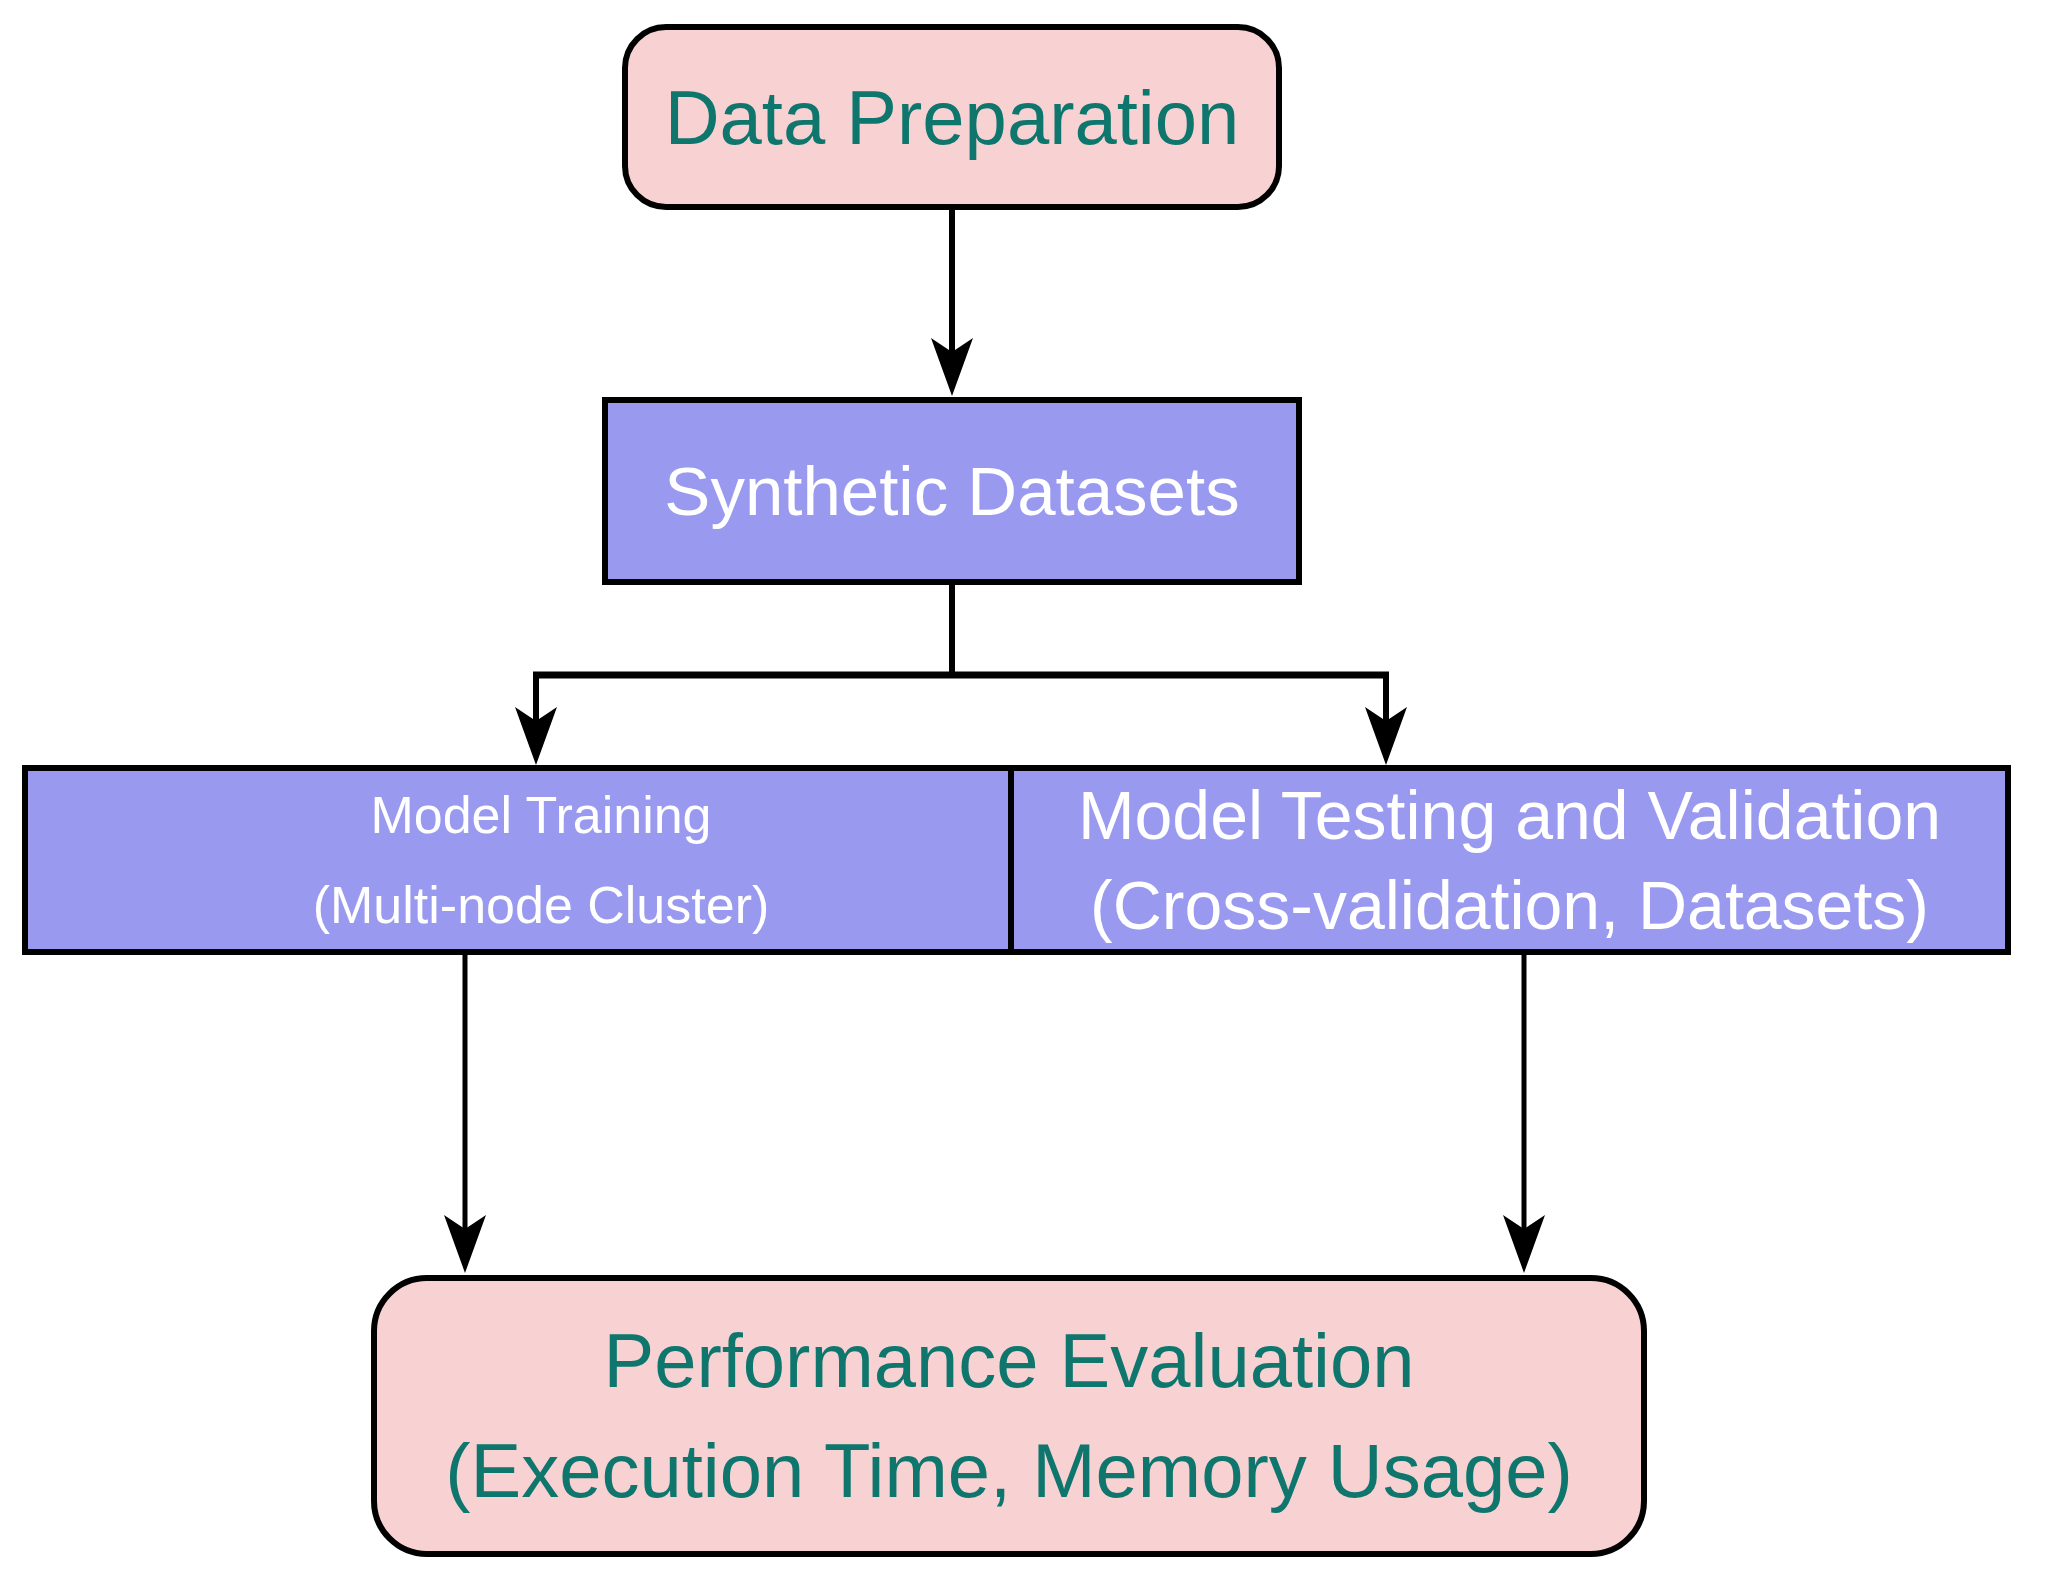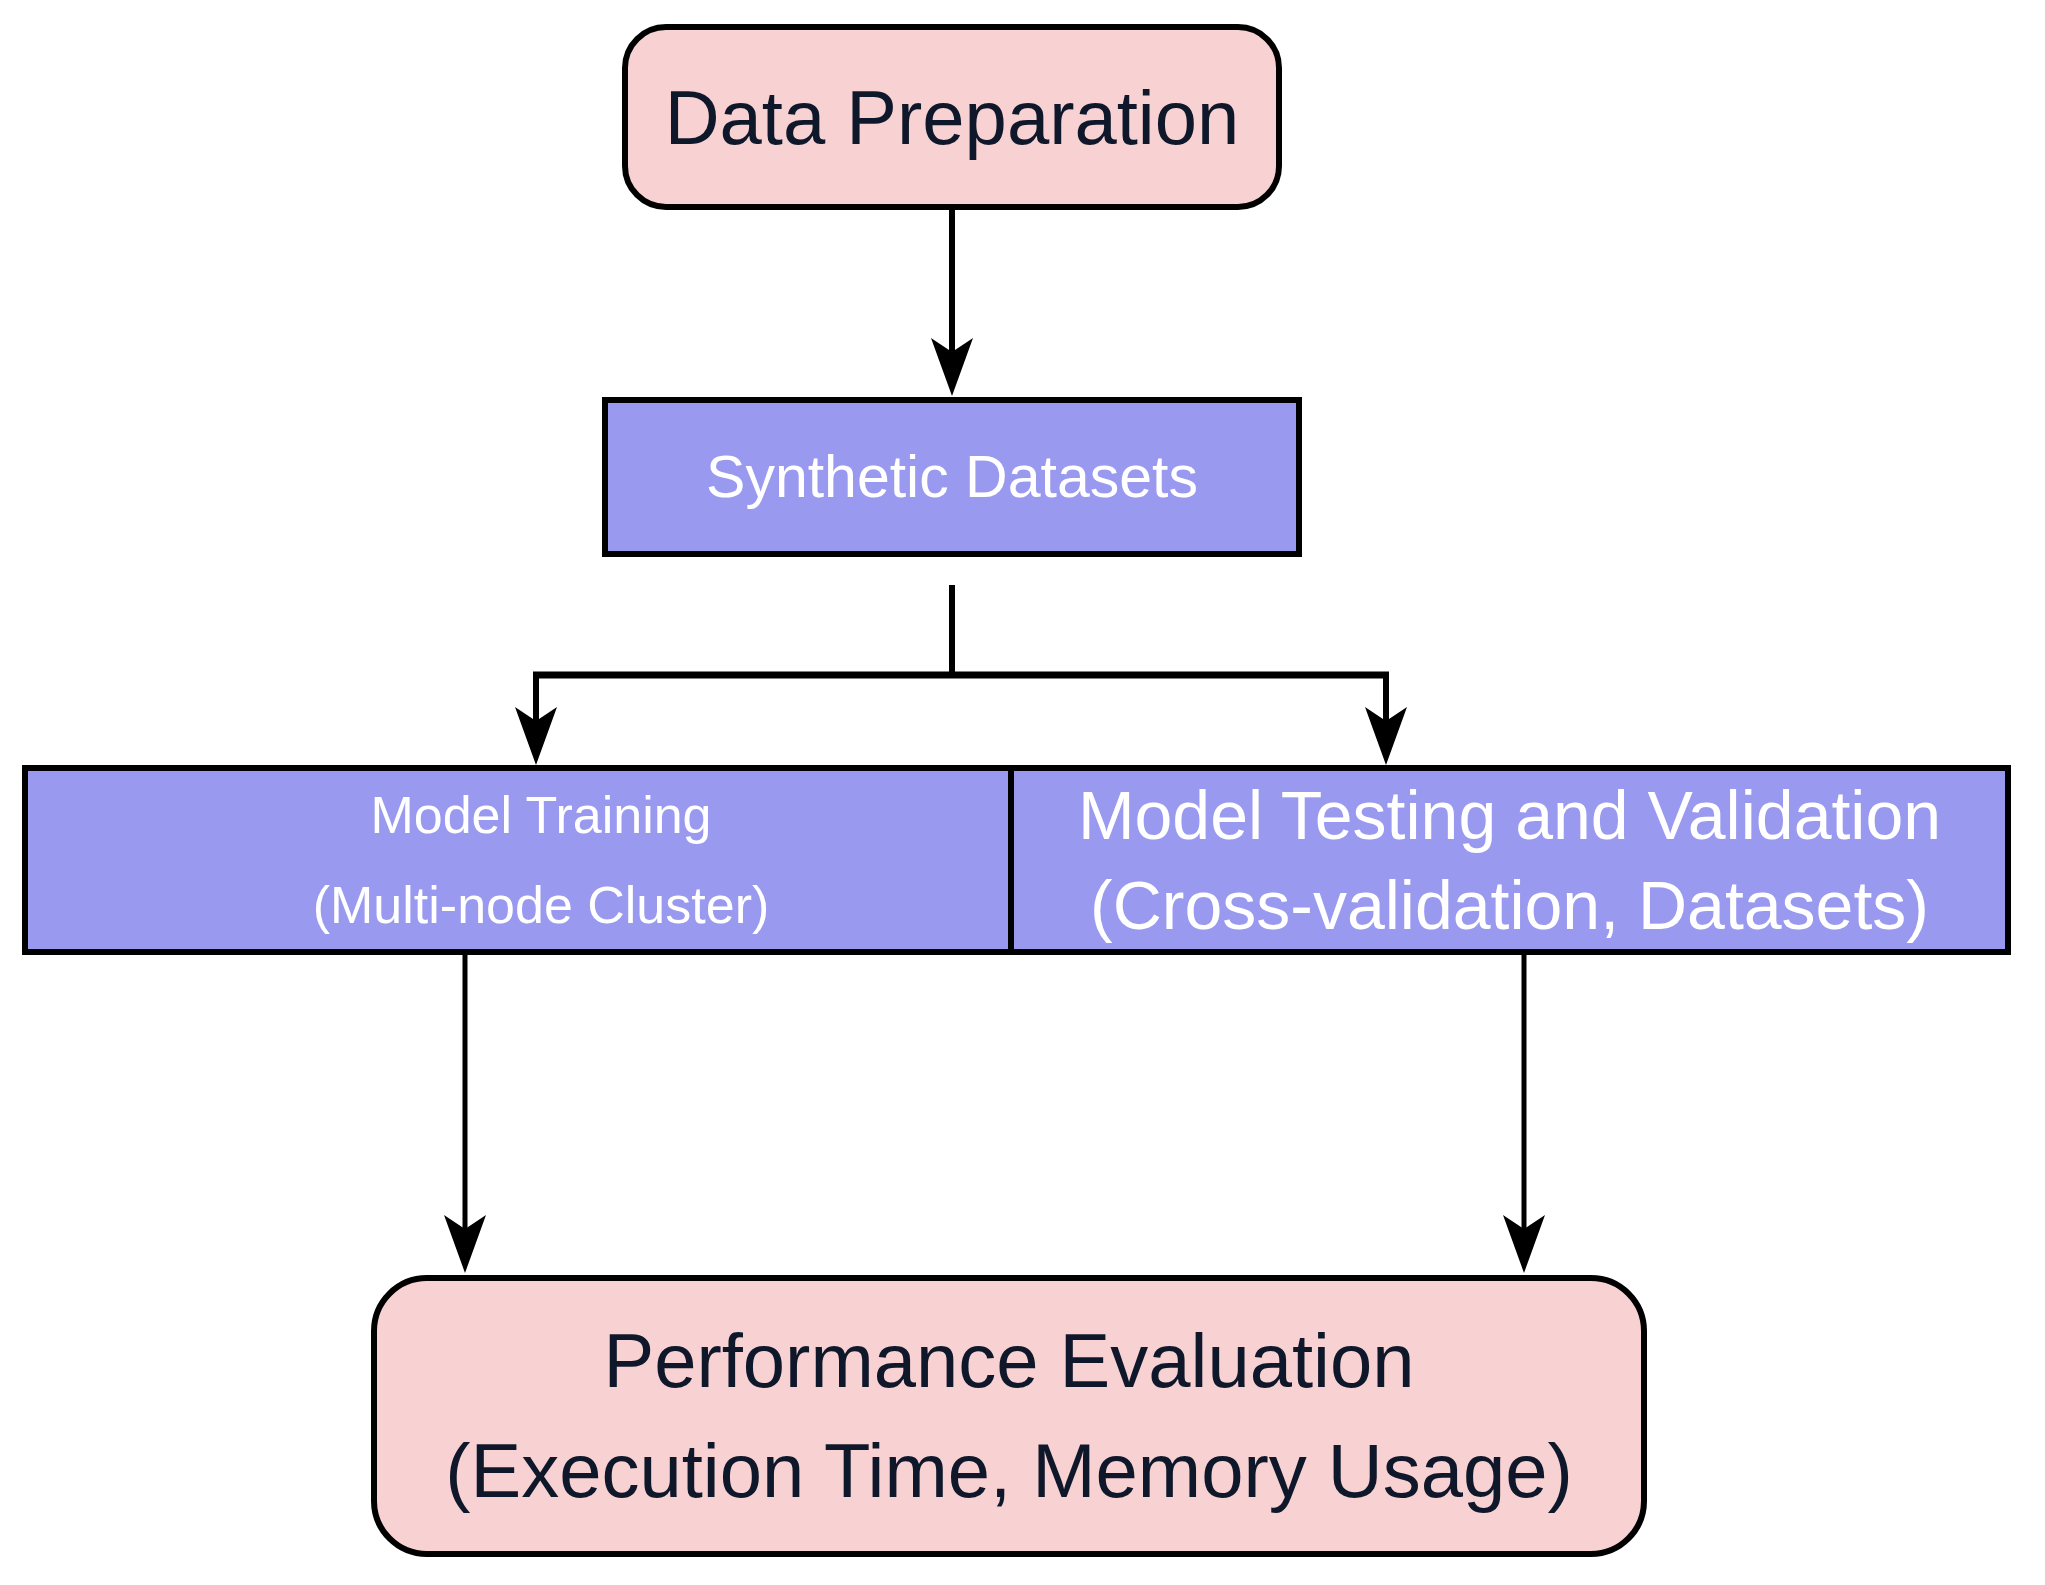--- a/index.html
+++ b/index.html
@@ -27,32 +27,32 @@
     position: absolute;
     box-sizing: border-box;
     border: 6px solid #000000;
     display: flex;
     flex-direction: column;
     justify-content: center;
     align-items: center;
     text-align: center;
     white-space: nowrap;
   }
-  .fill-pink   { background: #f8d2d2; color: #0f172a; }
+  .fill-pink   { background: #f8d2d2; color: #0f766e; }
   .fill-purple { background: #9999f0; color: #ffffff; }
   .rounded-sm  { border-radius: 44px; }
   .rounded-lg  { border-radius: 56px; margin-left: 44px; }
 
   #node-data-preparation {
     left: 622px; top: 24px; width: 660px; height: 186px;
     font-size: 76px;
   }
   #node-synthetic-datasets {
-    left: 602px; top: 397px; width: 700px; height: 160px;
-    font-size: 59px;
+    left: 602px; top: 397px; width: 700px; height: 188px;
+    font-size: 69px;
   }
   #node-model-training {
     left: 22px; top: 765px; width: 1038px; height: 190px;
     font-size: 52px; line-height: 90px;
   }
   #node-model-testing {
     left: 1008px; top: 765px; width: 1003px; height: 190px;
     font-size: 68px; line-height: 90px;
   }
   #node-performance-evaluation {

